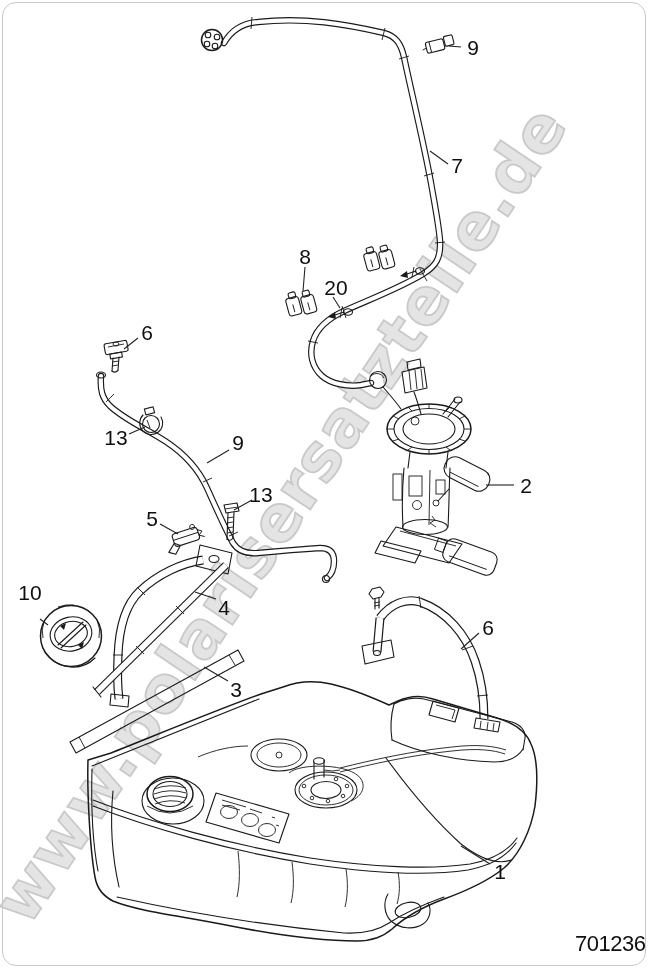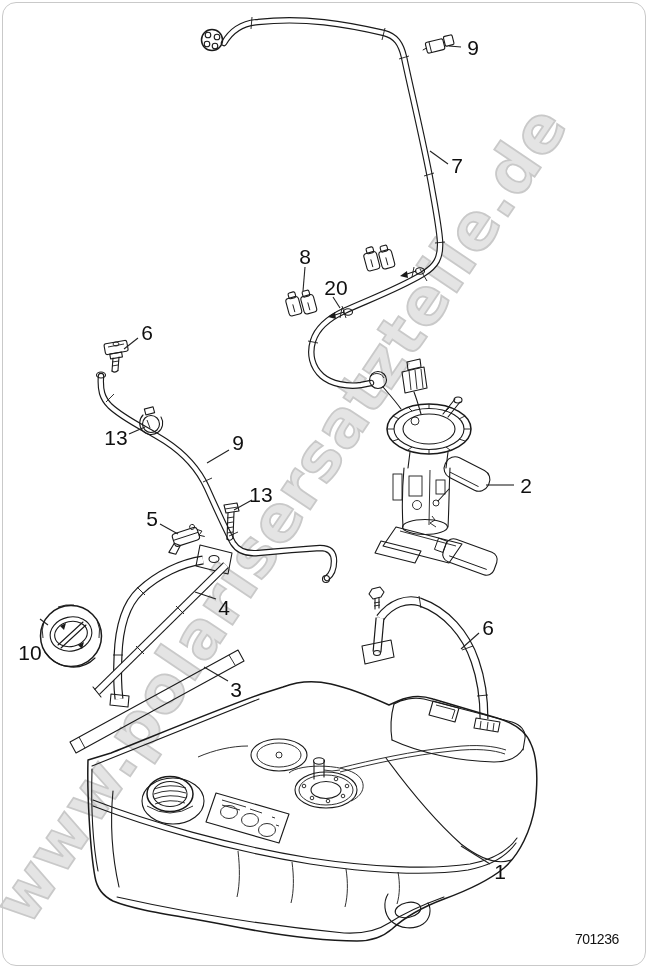--- a/index.html
+++ b/index.html
@@ -28,21 +28,21 @@
     fill:#e4e4e4;stroke:#c9c9c9;stroke-width:1.8px;
   }
   .callout{
     position:absolute;transform:translate(-50%,-50%);
     font-size:21px;color:#0f0f0f;white-space:nowrap;line-height:1;
   }
   .copyright{
     position:absolute;left:126px;top:166px;font-size:19px;color:#111;white-space:nowrap;
   }
   .drawno{
-    position:absolute;left:575px;top:931px;font-size:14px;letter-spacing:-0.5px;color:#111;white-space:nowrap;
+    position:absolute;left:575px;top:931px;font-size:22px;letter-spacing:-0.5px;color:#111;white-space:nowrap;
   }
 </style>
 </head>
 <body>
 
 <div id="stage">
 
 <svg width="648" height="968" viewBox="0 0 648 968">
 
   <text class="wm" transform="translate(28,928) rotate(-56)">www.polarisersatzteile.de</text>
@@ -360,21 +360,21 @@
 
   <div class="callout" style="left:500px;top:871px">1</div>
   <div class="callout" style="left:526px;top:485px">2</div>
   <div class="callout" style="left:236px;top:689px">3</div>
   <div class="callout" style="left:224px;top:607px">4</div>
   <div class="callout" style="left:152px;top:518px">5</div>
   <div class="callout" style="left:488px;top:627px">6</div>
   <div class="callout" style="left:457px;top:165px">7</div>
   <div class="callout" style="left:305px;top:256px">8</div>
   <div class="callout" style="left:473px;top:47px">9</div>
-  <div class="callout" style="left:30px;top:652px">10</div>
+  <div class="callout" style="left:30px;top:592px">10</div>
   <div class="callout" style="left:261px;top:494px">13</div>
   <div class="callout" style="left:147px;top:332px">6</div>
   <div class="callout" style="left:116px;top:437px">13</div>
   <div class="callout" style="left:336px;top:287px">20</div>
   <div class="callout" style="left:238px;top:442px">9</div>
 
   <div id="frame"></div>
 </div>
 
 </body></html>

